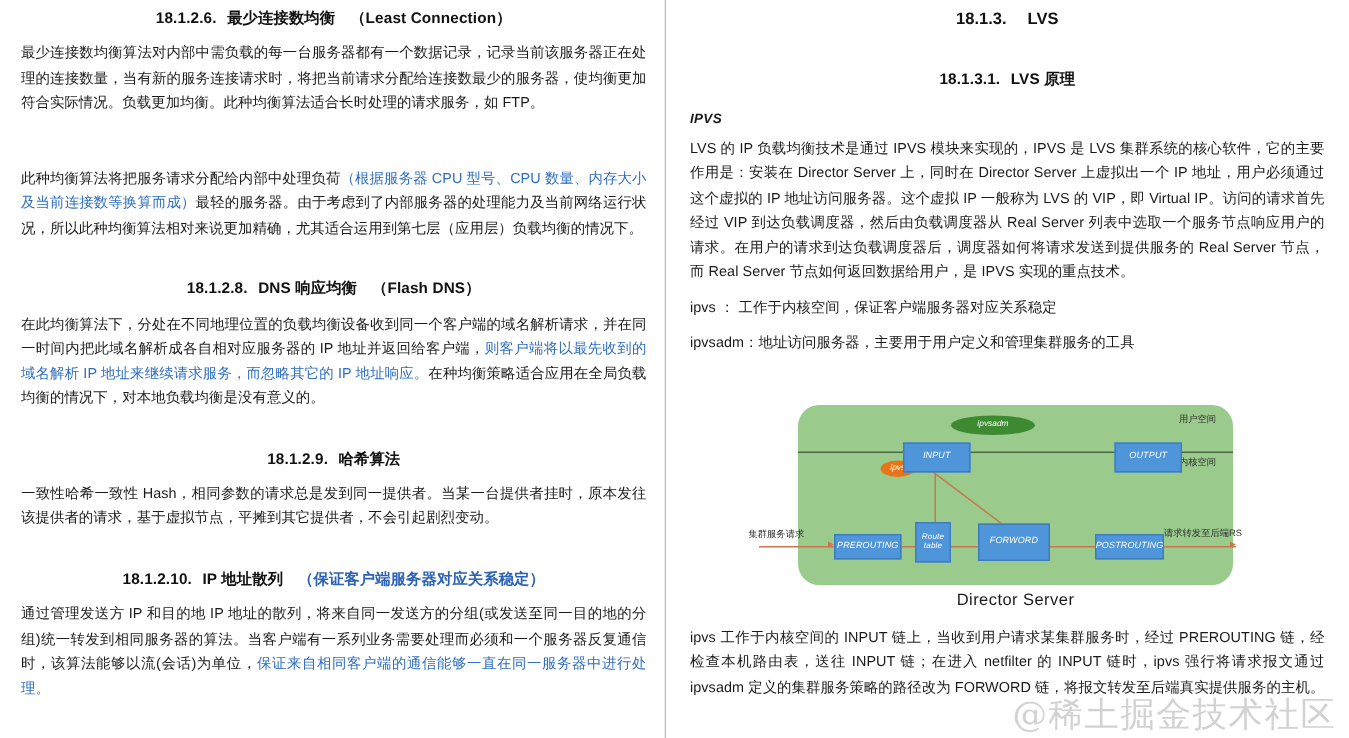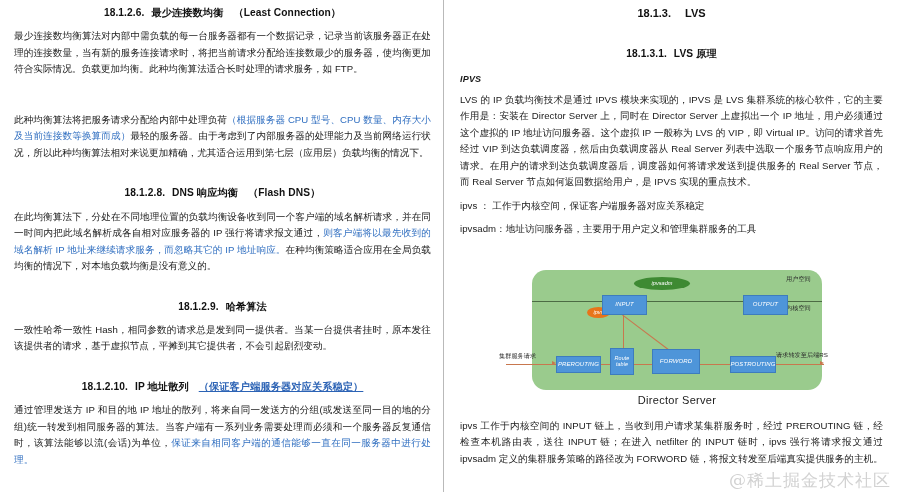--- a/index.html
+++ b/index.html
@@ -35,21 +35,21 @@
     font-weight: bold;
     color: #111;
     text-align: center;
     margin: 0;
     padding: 0;
     letter-spacing: 0.1px;
     line-height: 1.3;
   }
   .sec-num { margin-right: 7px; }
   .sec-paren { font-weight: bold; padding-left: 10px; }
-  .sec-paren.blue { color: #2c63b5; text-decoration: underline; }
+  .sec-paren.blue { color: #2c63b5; }
 
   p.body {
     font-size: 9.6px;
     color: #1a1a1a;
     line-height: 1.72;
     margin: 0;
     text-align: justify;
     text-justify: inter-ideograph;
     letter-spacing: 0.05px;
   }
@@ -179,21 +179,21 @@
     width: 290px;
     text-align: center;
     font-size: 11px;
     color: #1a1a1a;
     letter-spacing: 0.3px;
   }
 
   .watermark {
     position: absolute;
     right: 8px; bottom: 0px;
-    font-size: 17px;
+    font-size: 23px;
     color: #d2d2d2;
     letter-spacing: 1px;
     white-space: nowrap;
     font-family: "DejaVu Serif", serif;
   }
 </style>
 </head>
 <body>
 
 <div id="page">
@@ -210,21 +210,21 @@
 
     <div class="sp-sec-after"></div>
     <p class="body"><span>此种均衡算法将把服务请求分配给内部中处理负荷</span><span class="blue">（根据服务器 CPU 型号、CPU 数量、内存大小及当前连接数等换算而成）</span><span>最轻的服务器。由于考虑到了内部服务器的处理能力及当前网络运行状况，所以此种均衡算法相对来说更加精确，尤其适合运用到第七层（应用层）负载均衡的情况下。</span></p>
 
     <div class="sp-sec-before"></div>
 
     <h3 class="sec">
       <span class="sec-num">18.1.2.8.</span><span>DNS 响应均衡</span><span class="sec-paren">（Flash DNS）</span>
     </h3>
     <div class="sp-sec-after"></div>
-    <p class="body"><span>在此均衡算法下，分处在不同地理位置的负载均衡设备收到同一个客户端的域名解析请求，并在同一时间内把此域名解析成各自相对应服务器的 IP 强行将请求报文通过，</span><span class="blue">则客户端将以最先收到的域名解析 IP 地址来继续请求服务，而忽略其它的 IP 地址响应。</span><span>在种均衡策略适合应用在全局负载均衡的情况下，对本地负载均衡是没有意义的。</span></p>
+    <p class="body"><span>在此均衡算法下，分处在不同地理位置的负载均衡设备收到同一个客户端的域名解析请求，并在同一时间内把此域名解析成各自相对应服务器的 IP 地址并返回给客户端，</span><span class="blue">则客户端将以最先收到的域名解析 IP 地址来继续请求服务，而忽略其它的 IP 地址响应。</span><span>在种均衡策略适合应用在全局负载均衡的情况下，对本地负载均衡是没有意义的。</span></p>
 
     <div class="sp-sec-before"></div>
 
     <h3 class="sec">
       <span class="sec-num">18.1.2.9.</span><span>哈希算法</span>
     </h3>
     <div class="sp-sec-after"></div>
     <p class="body"><span>一致性哈希一致性 Hash，相同参数的请求总是发到同一提供者。当某一台提供者挂时，原本发往该提供者的请求，基于虚拟节点，平摊到其它提供者，不会引起剧烈变动。</span></p>
 
     <div class="sp-sec-before"></div>

